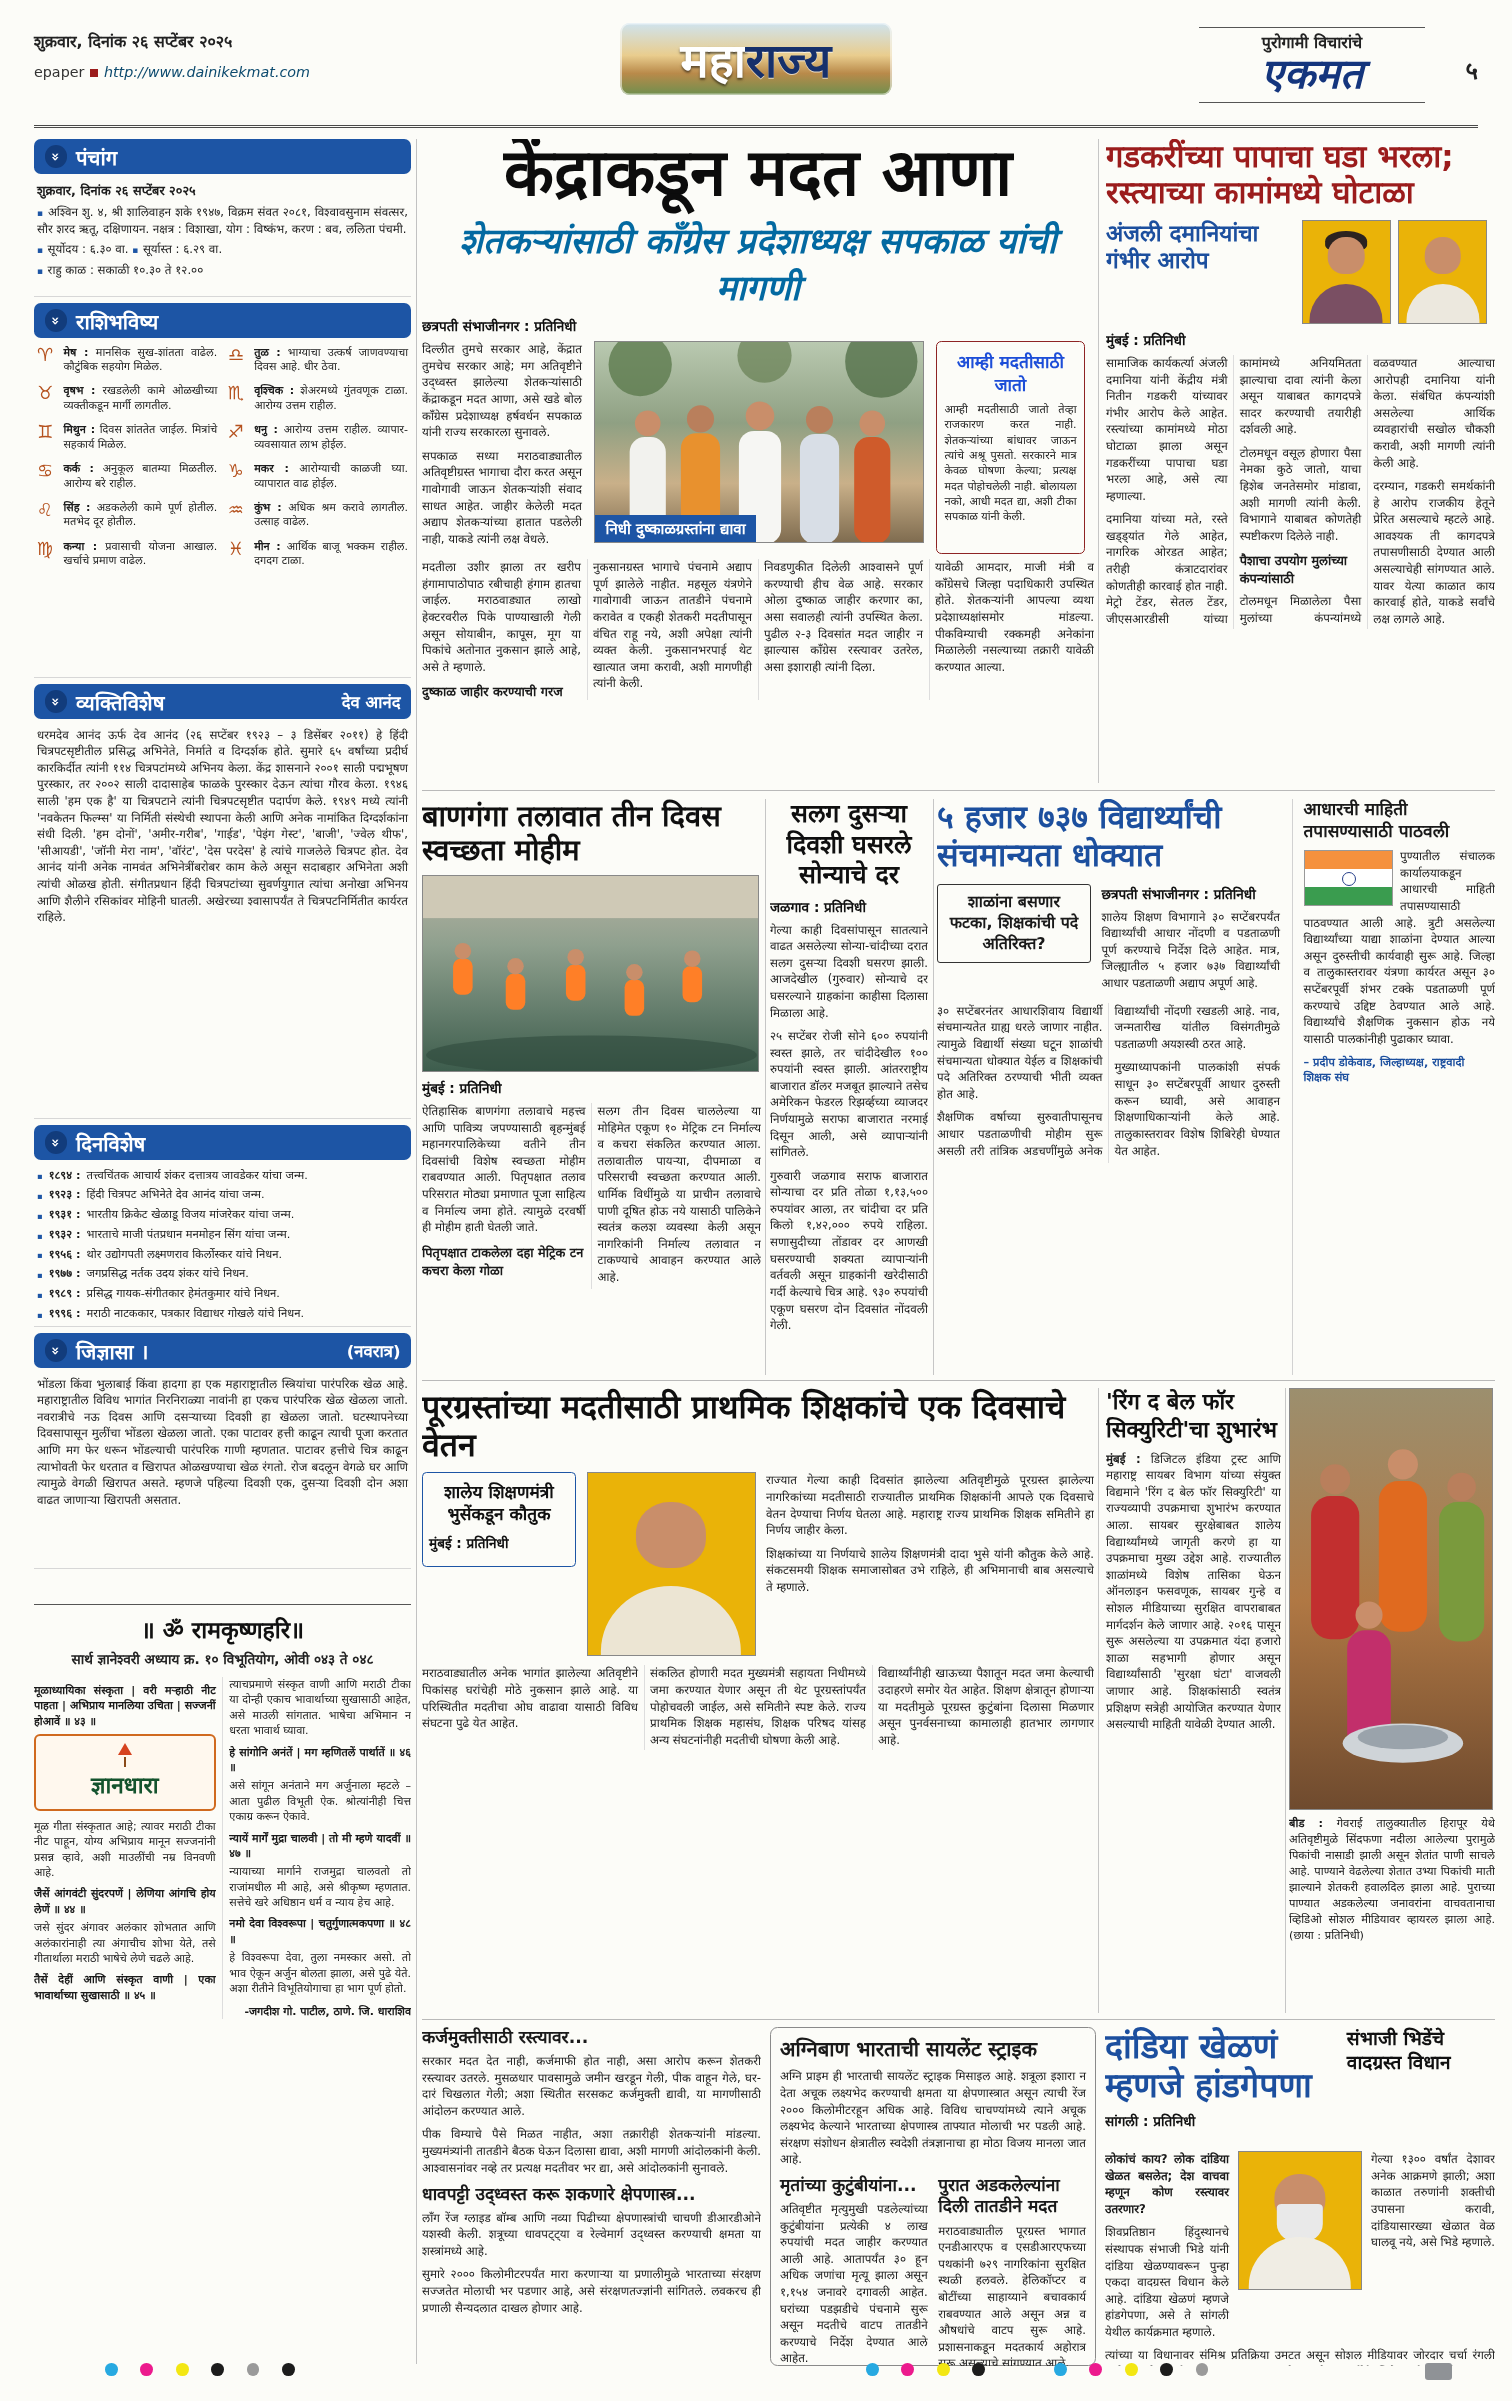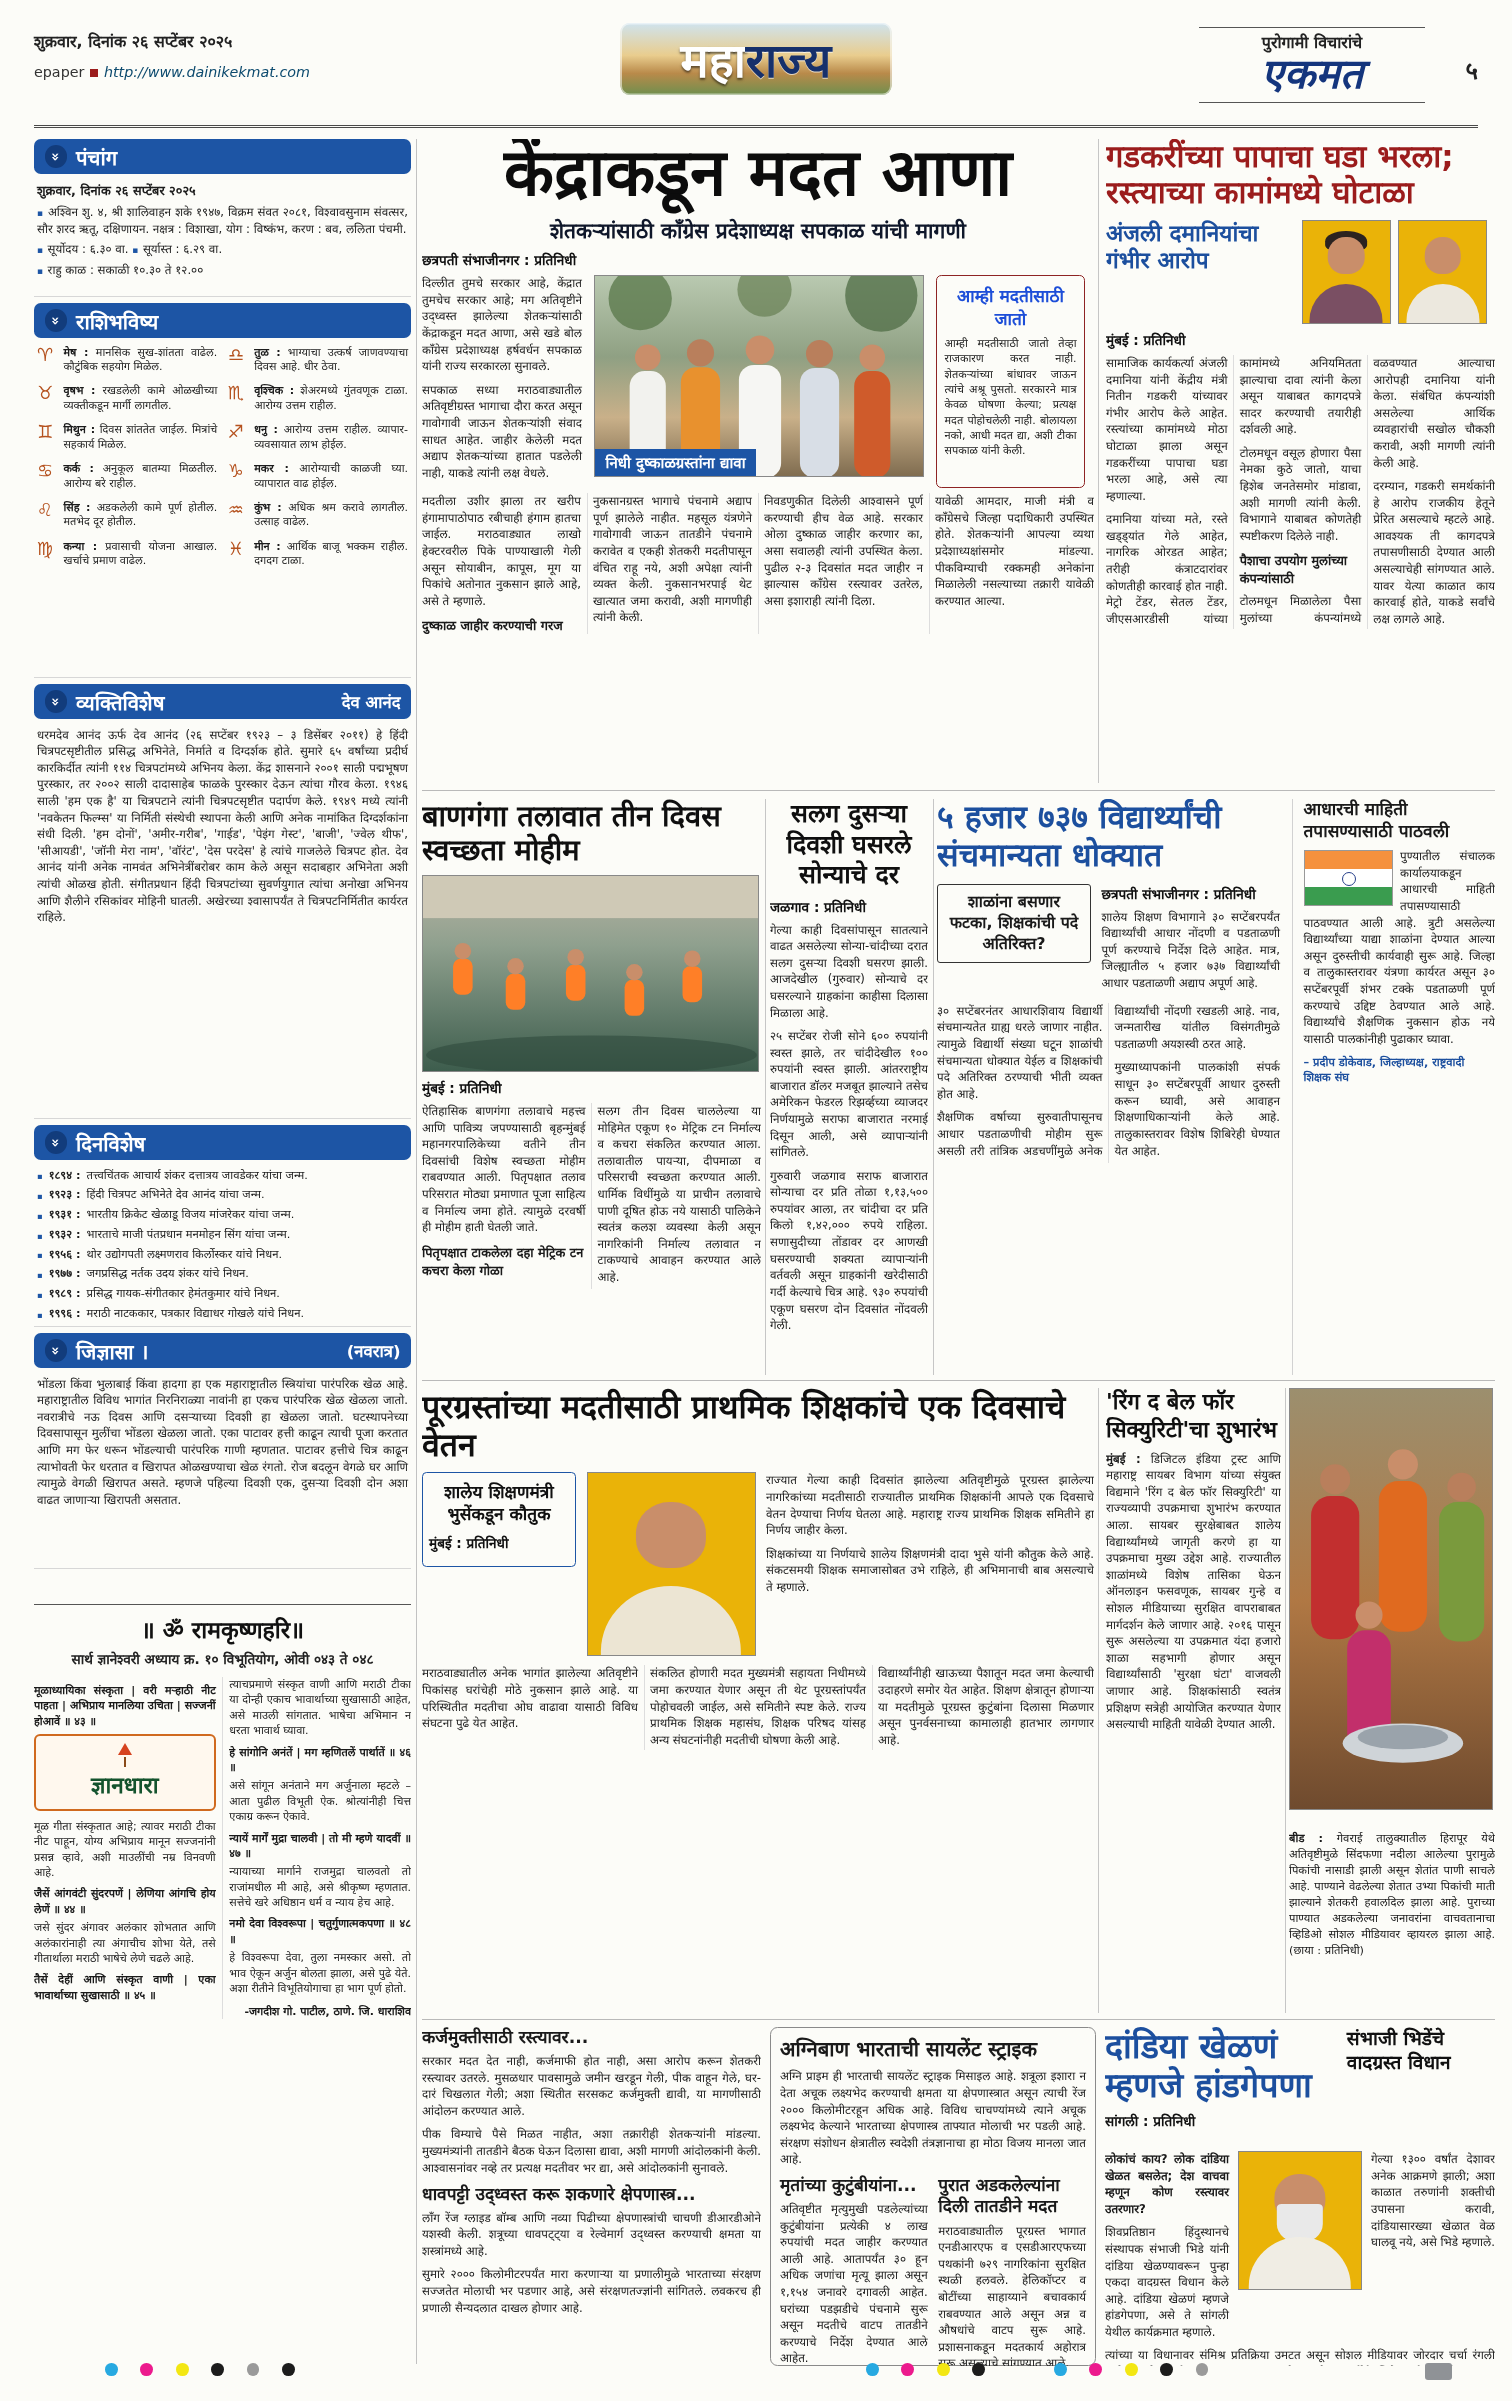--- a/index.html
+++ b/index.html
@@ -68,21 +68,21 @@
   .vrule { position:absolute; border-left:0.8px solid #c6c6c6; }
 
   .byline { font-weight:bold; font-size:13.6px; color:#111; margin:6px 0; }
   p.body { font-size:11.7px; line-height:1.42; text-align:justify; margin-bottom:6.8px; }
   .crosshead { font-weight:bold; font-size:12.8px; margin:3px 0 6px; }
   .cols-2 { column-count:2; column-gap:12px; column-rule:0.8px solid #ddd; }
   .cols-3 { column-count:3; column-gap:12px; column-rule:0.8px solid #ddd; }
   .cols-4 { column-count:4; column-gap:12px; column-rule:0.8px solid #ddd; }
 
   .lead-headline { font-size:65px; font-weight:bold; text-align:center; color:#0c0c0c; line-height:1.05; }
-  .lead-subhead { font-size:21px; font-weight:bold; text-align:center; color:#0f172a; margin-top:9px; }
+  .lead-subhead { font-size:35px; font-weight:bold; text-align:center; color:#0369a1; margin-top:9px;font-style:italic; }
   .lead-mid { display:flex; gap:12px; margin-top:6px; }
   .lead-left { width:160px; }
   .news-box { border:1.5px solid #8e2424; border-radius:5.3px; padding:7.5px; width:149px; }
   .news-box h4 { color:#1d4ed8; font-size:17.3px; text-align:center; margin-bottom:6px; }
   .news-box p { font-size:11px; line-height:1.4; text-align:justify; }
 
   .photo { position:relative; background:#eab308; overflow:hidden; border:0.8px solid #888; }
   .cap-strip { position:absolute; left:0; bottom:0; background:#1d55a5; color:#fff; font-weight:bold;
                font-size:15px; padding:3.8px 10.5px; }
   .portrait .face { position:absolute; top:16%; left:50%; transform:translateX(-50%); width:42%; height:36%;
@@ -111,21 +111,21 @@
   .attr { color:#1c4f9e; font-weight:bold; font-size:11.3px; margin-top:4.5px; }
 
   .pg-head { font-size:32px; font-weight:bold; line-height:1.2; color:#0f0f0f; }
   .bhuse-box { width:154px; border:1.5px solid #1d55a5; border-radius:4.5px; padding:7.5px 6px; }
   .bhuse-box h4 { font-size:17.3px; line-height:1.3; text-align:center; color:#111; margin-bottom:7.5px; }
   .pg-row { display:flex; gap:10.5px; margin-top:7.5px; align-items:flex-start; }
 
   .rb-head { font-size:22px; font-weight:bold; line-height:1.25; color:#0f0f0f; margin-bottom:7.5px; }
   .lead-word { font-weight:bold; }
 
-  .cap-story { font-size:11.3px; line-height:1.42; text-align:justify; margin-top:21px; }
+  .cap-story { font-size:11.3px; line-height:1.42; text-align:justify; margin-top:6px; }
 
   .round-box { border:1.1px solid #8a8a8a; border-radius:7.5px; padding:9px; height:100%; }
   .mini-head { font-size:17.3px; font-weight:bold; margin-bottom:4.5px; line-height:1.25; }
   .agn-head { font-size:20.3px; font-weight:bold; margin-bottom:6px; line-height:1.25; }
   .two-up { display:flex; gap:10.5px; margin-top:6px; }
   .two-up > div { flex:1; }
 
   .dy-top { display:flex; gap:10.5px; }
   .dy-head { color:#1c4f9e; font-size:34px; font-weight:bold; line-height:1.15; flex:1 1 58%; }
   .dy-sub { width:38%; font-size:19px; font-weight:bold; line-height:1.25; color:#111; }

